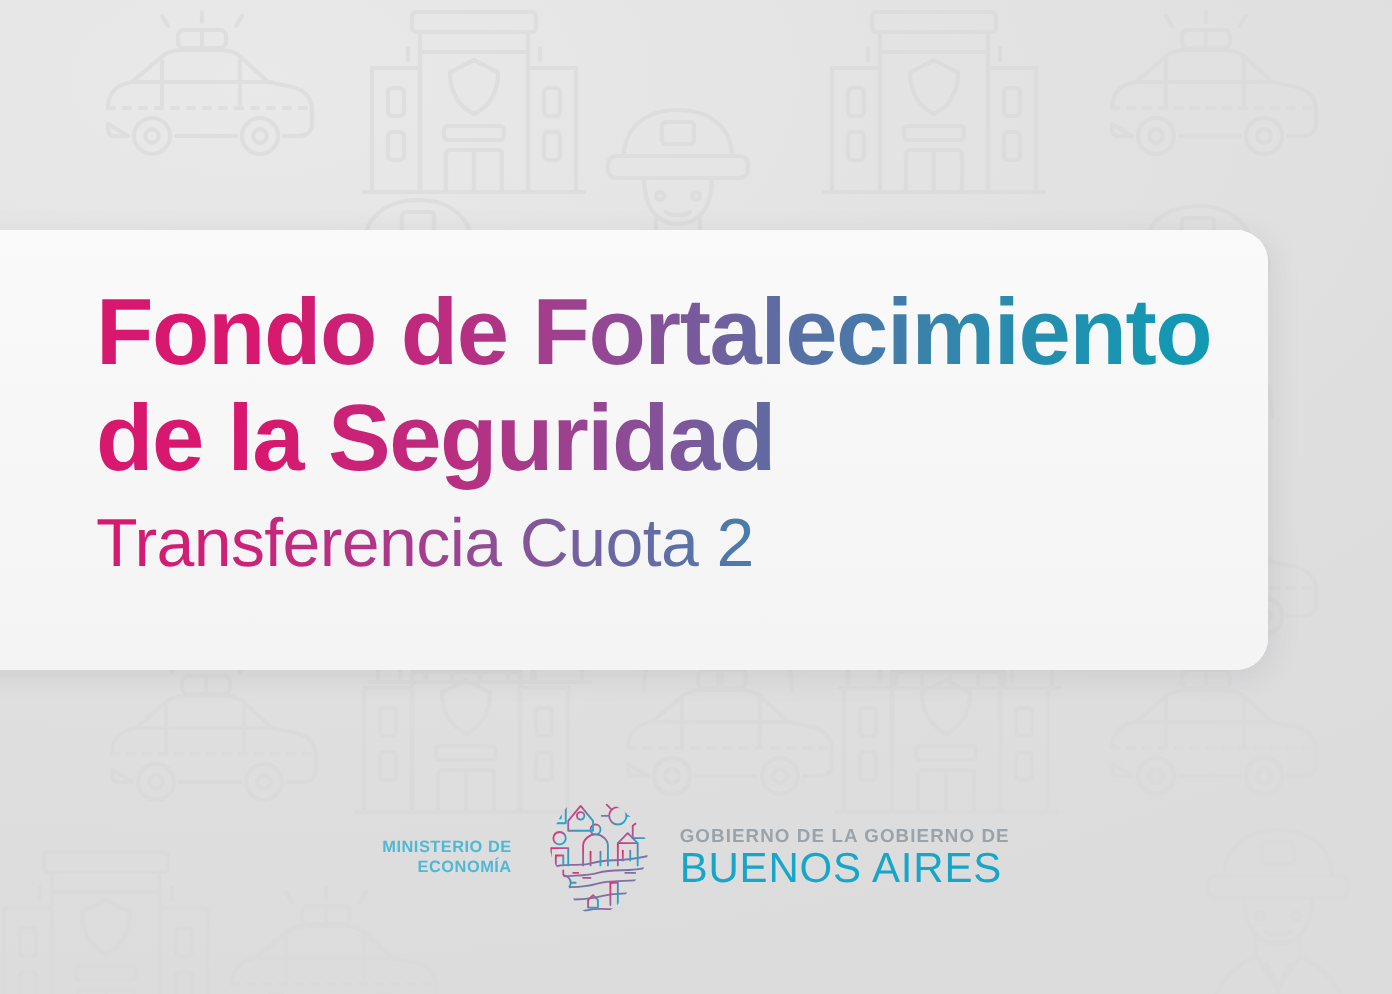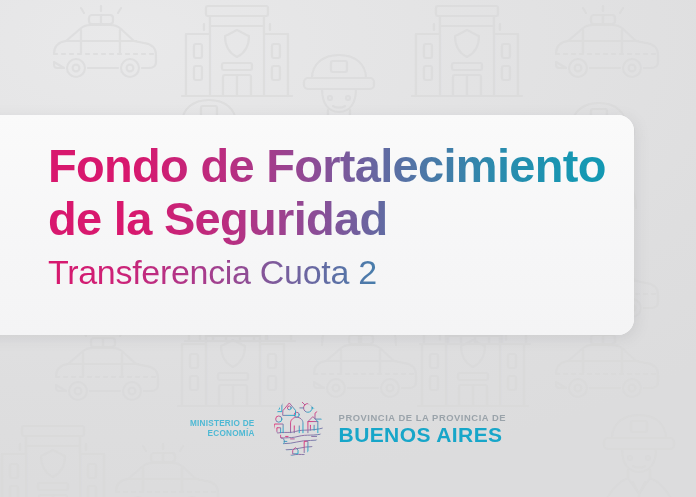--- a/index.html
+++ b/index.html
@@ -140,21 +140,21 @@
     display: block;
     font-size: 9.4px;
     font-weight: 700;
     letter-spacing: 0.55px;
     color: #9aa3aa;
     margin-bottom: 2px;
   }
   .gob-line2 {
     display: block;
     font-size: 21px;
-    font-weight: 700;
+    font-weight: 400;
     letter-spacing: 0.4px;
     color: #17a6c9;
   }
 </style>
 </head>
 <body>
 
 <div class="stage">
 
   <div class="bg-wash"></div>
@@ -324,19 +324,19 @@
           <path d="M58 78 L68 78"></path>
 
           <path d="M30 62 L34 62 M38 66 L44 66 M72 62 L80 62 M14 82 L22 82"></path>
           <path d="M82 70 L88 66 L94 70 L94 80 L82 80 Z"></path>
           <path d="M42 84 L46 80 L50 84 L50 90 L42 90 Z"></path>
         </g>
       </svg>
     </div>
 
     <div class="gob-text">
-      <span class="gob-line1">PROVINCIA DE LA PROVINCIA DE</span>
+      <span class="gob-line1">GOBIERNO DE LA GOBIERNO DE</span>
       <span class="gob-line2">BUENOS AIRES</span>
     </div>
 
   </div>
 
 </div>
 
 </body></html>

